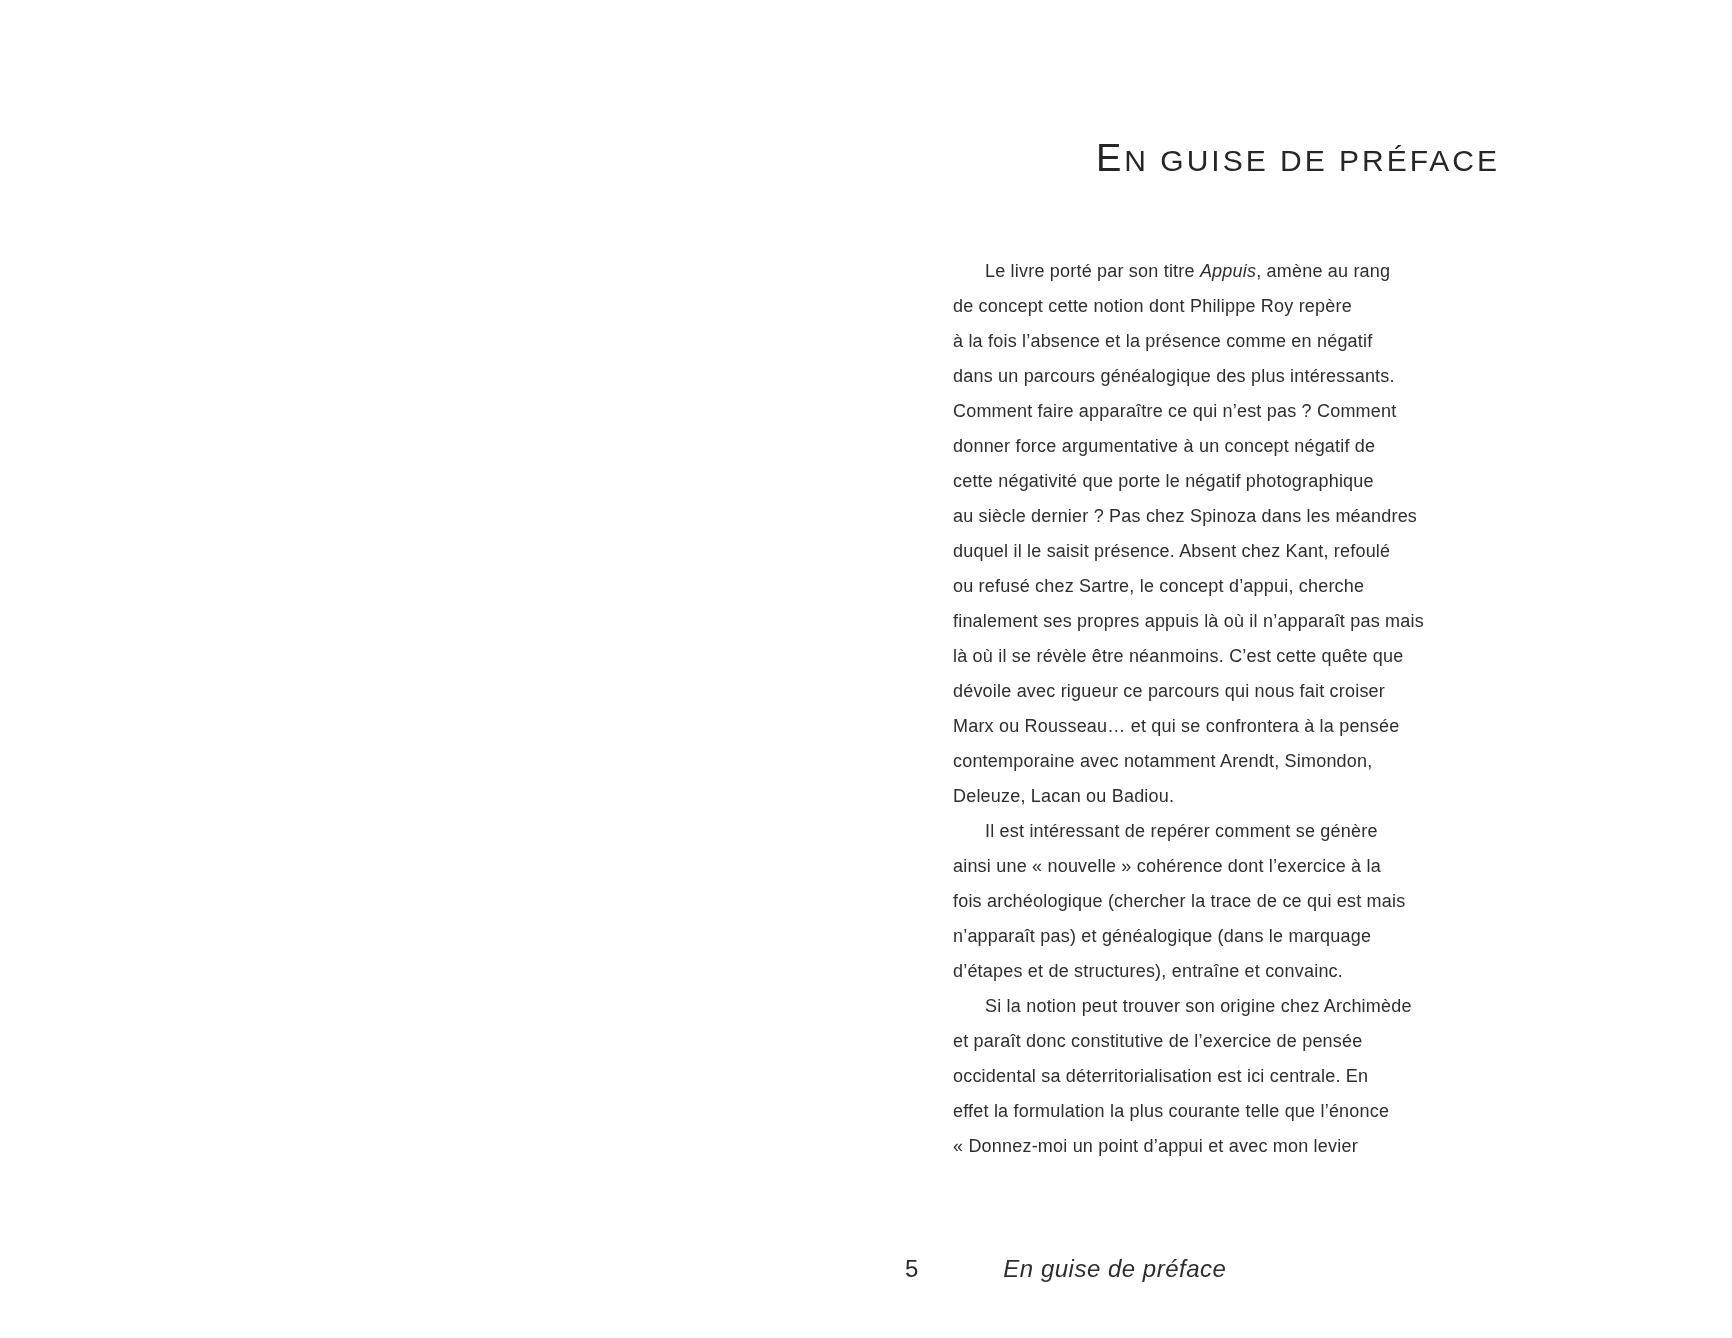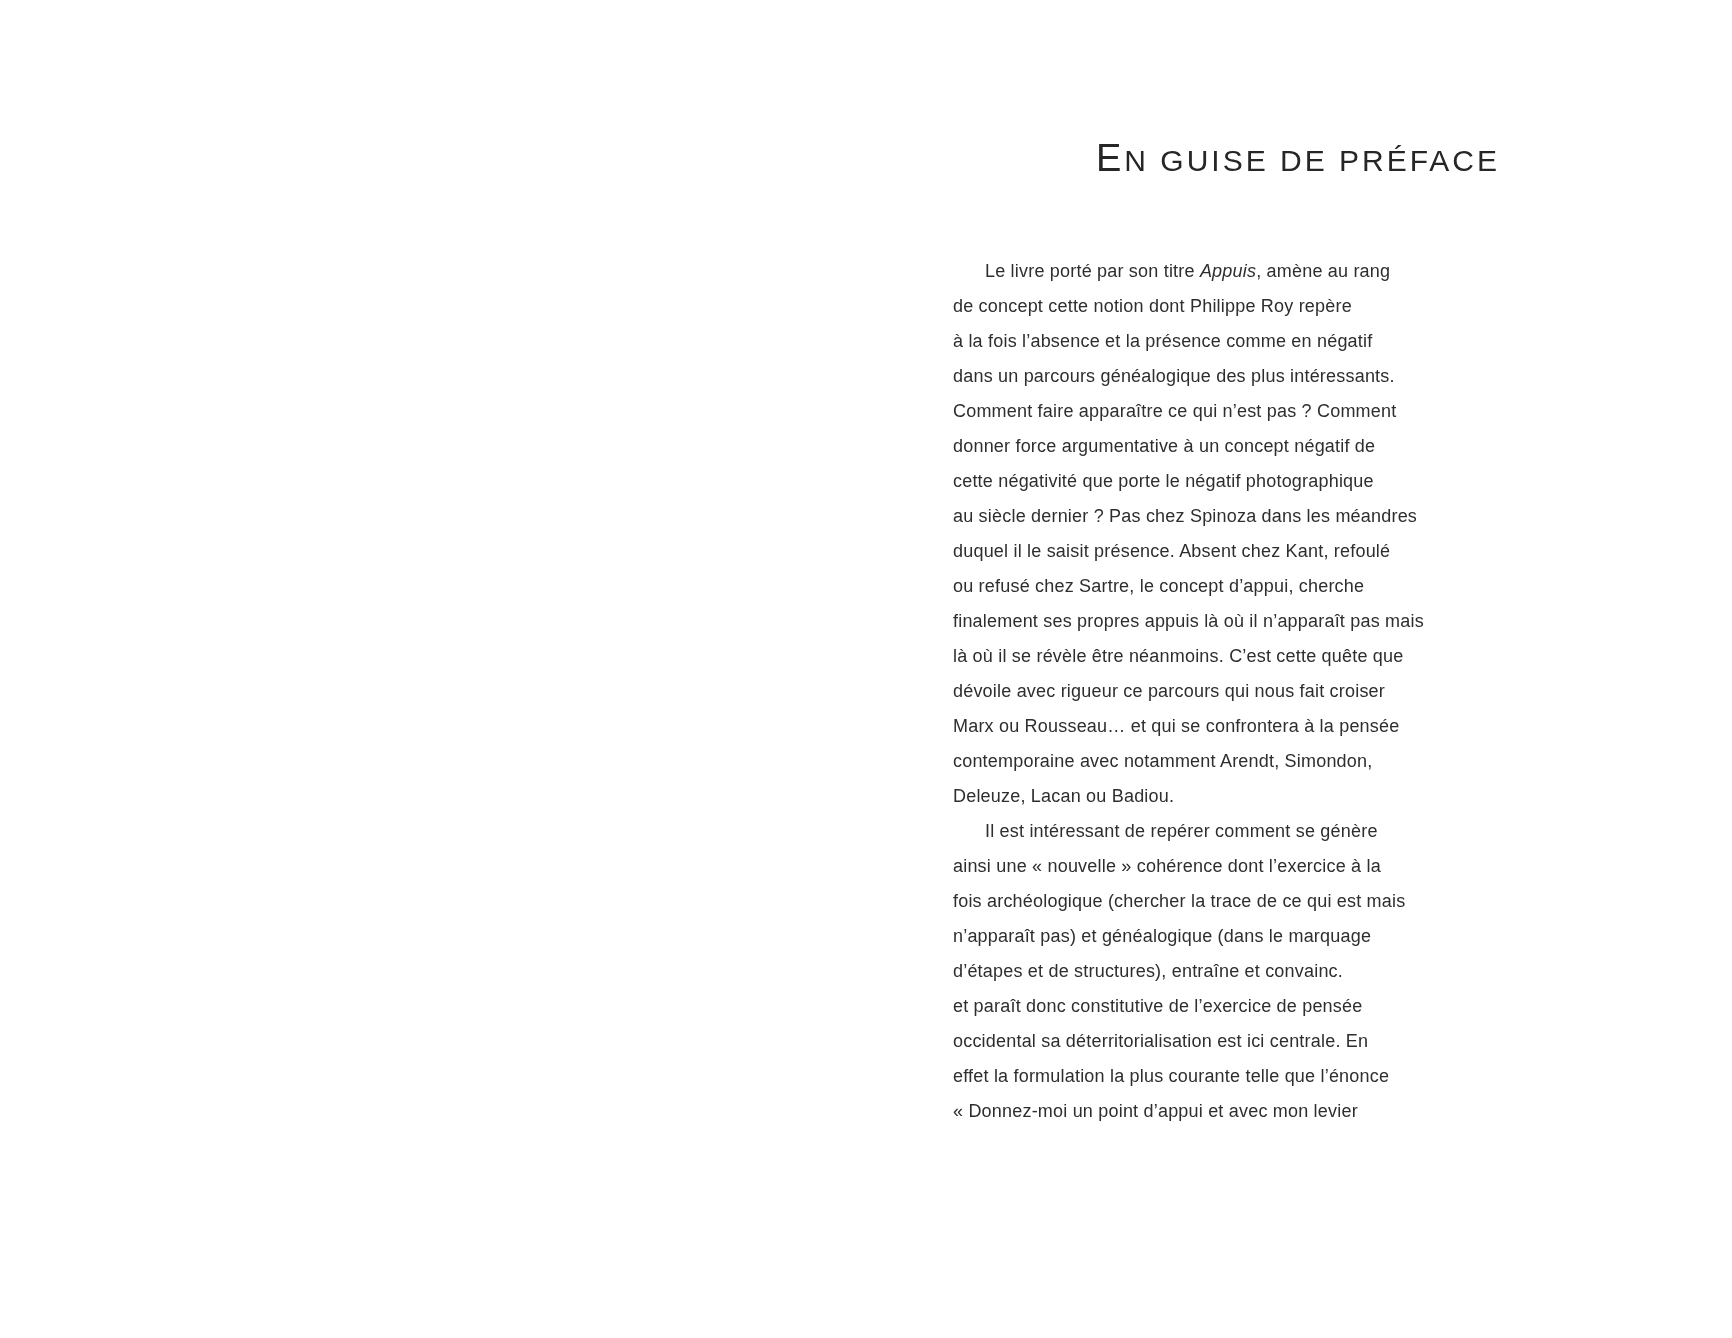--- a/index.html
+++ b/index.html
@@ -116,21 +116,25 @@
         <div class="line"><span>Deleuze, Lacan ou Badiou.</span></div>
       </div>
       <div class="paragraph">
         <div class="line indent"><span>Il est intéressant de repérer comment se génère</span></div>
         <div class="line"><span>ainsi une « nouvelle » cohérence dont l’exercice à la</span></div>
         <div class="line"><span>fois archéologique (chercher la trace de ce qui est mais</span></div>
         <div class="line"><span>n’apparaît pas) et généalogique (dans le marquage</span></div>
         <div class="line"><span>d’étapes et de structures), entraîne et convainc.</span></div>
       </div>
       <div class="paragraph">
+        <div class="line indent"><span>Si la notion peut trouver son origine chez Archimède</span></div>
         <div class="line"><span>et paraît donc constitutive de l’exercice de pensée</span></div>
         <div class="line"><span>occidental sa déterritorialisation est ici centrale. En</span></div>
         <div class="line"><span>effet la formulation la plus courante telle que l’énonce</span></div>
         <div class="line"><span>« Donnez-moi un point d’appui et avec mon levier</span></div>
       </div>
     </div>
 
+  <div class="page-footer">
+    <span class="folio">5</span><span class="running-title">En guise de préface</span>
+  </div>
 
 </div>
 
 </body></html>

